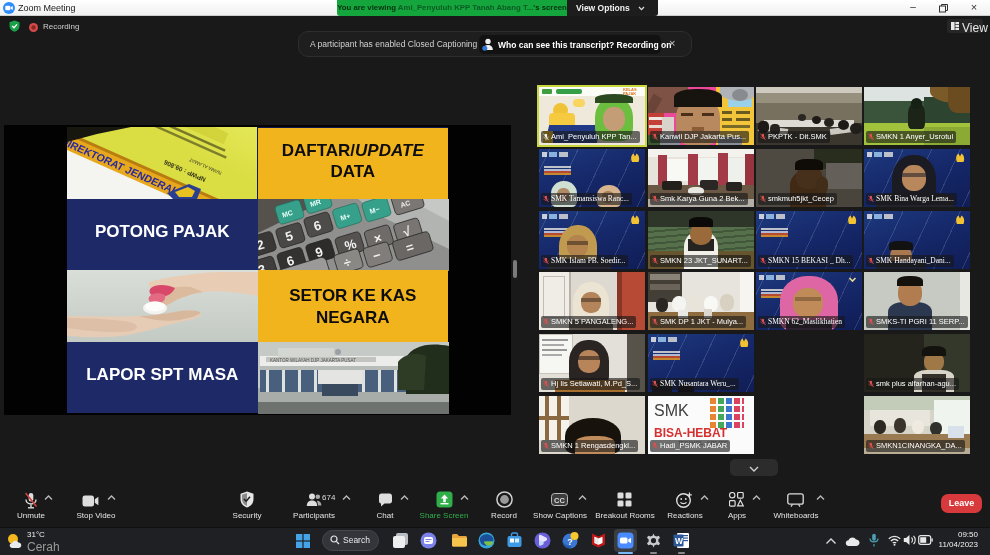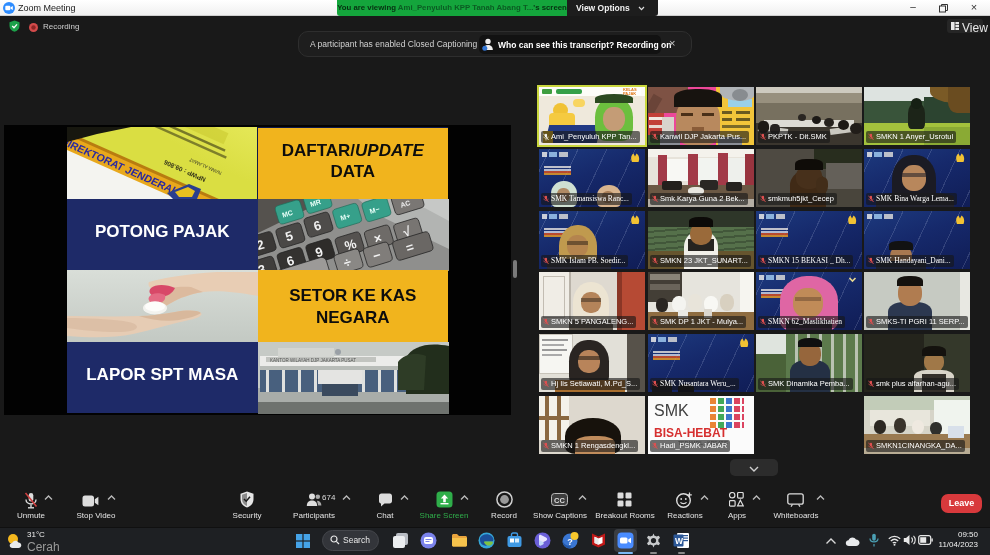--- a/index.html
+++ b/index.html
@@ -527,33 +527,20 @@
         <path d="M3 11 C1.5 8 2 4 4.5 2.5 L6 5.5 L7.5 2.5 C10 4 11 8 9.5 11 Z" fill="#f2c233"></path>
       </svg>
     <div class="abs" style="left:4px;top:46px;width:20px;height:12px;background:#16161c;border-radius:45% 45% 0 0;"></div>
     <div class="abs" style="left:30px;top:50px;width:16px;height:8px;background:#101016;border-radius:45% 45% 0 0;"></div>
     <div class="lbl"><svg class="micred" viewBox="0 0 8 10">
           <rect x="2.6" y="0.5" width="2.8" height="5" rx="1.4" fill="#e05050"></rect>
           <path d="M1.2 4.5 C1.2 7.6 6.8 7.6 6.8 4.5" stroke="#e05050" stroke-width="1" fill="none"></path>
           <line x1="0.6" y1="0.6" x2="7.4" y2="9" stroke="#e05050" stroke-width="1.1"></line>
         </svg>SMK Nusantara Weru_...</div>
   </div>
-  <div class="tile" style="left:756px;top:334px;background:#5f7a4a;">
-    <div class="abs" style="left:0;top:0;width:30px;height:20px;background:#dfe4de;"></div>
-    <div class="abs" style="left:30px;top:0;width:76px;height:58px;background:repeating-linear-gradient(90deg,#5c7a4c 0 9px,#b9c2b2 9px 12px);"></div>
-    <div class="abs" style="left:0;top:20px;width:30px;height:38px;background:#4a6238;"></div>
-    <div class="abs" style="left:34px;top:26px;width:40px;height:32px;background:#243044;border-radius:38% 38% 0 0;"></div>
-    <div class="abs" style="left:43px;top:8px;width:22px;height:24px;background:#96663c;border-radius:45%;"></div>
-    <div class="abs" style="left:42px;top:4px;width:24px;height:9px;background:#101010;border-radius:45% 45% 0 0;"></div>
-    <div class="lbl"><svg class="micred" viewBox="0 0 8 10">
-          <rect x="2.6" y="0.5" width="2.8" height="5" rx="1.4" fill="#e05050"></rect>
-          <path d="M1.2 4.5 C1.2 7.6 6.8 7.6 6.8 4.5" stroke="#e05050" stroke-width="1" fill="none"></path>
-          <line x1="0.6" y1="0.6" x2="7.4" y2="9" stroke="#e05050" stroke-width="1.1"></line>
-        </svg>SMK Dinamika Pemba...</div>
-  </div>
   <div class="tile" style="left:864px;top:334px;background:#24241c;">
     <div class="abs" style="left:60px;top:0;width:46px;height:58px;background:#34382a;"></div>
     <div class="abs" style="left:60px;top:18px;width:20px;height:20px;background:#a07848;border-radius:45%;"></div>
     <div class="abs" style="left:58px;top:12px;width:24px;height:10px;background:#14120e;border-radius:45% 45% 0 0;"></div>
     <div class="abs" style="left:50px;top:36px;width:40px;height:22px;background:#d8d4c8;border-radius:30% 30% 0 0;"></div>
     <div class="abs" style="left:58px;top:40px;width:24px;height:18px;background:#34302a;"></div>
     <div class="lbl"><svg class="micred" viewBox="0 0 8 10">
           <rect x="2.6" y="0.5" width="2.8" height="5" rx="1.4" fill="#e05050"></rect>
           <path d="M1.2 4.5 C1.2 7.6 6.8 7.6 6.8 4.5" stroke="#e05050" stroke-width="1" fill="none"></path>
           <line x1="0.6" y1="0.6" x2="7.4" y2="9" stroke="#e05050" stroke-width="1.1"></line>

